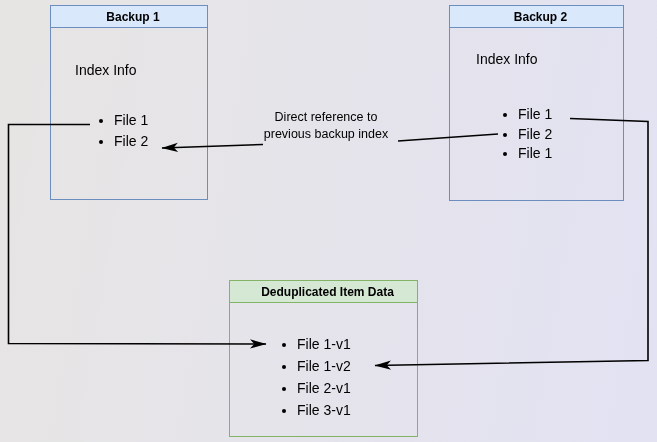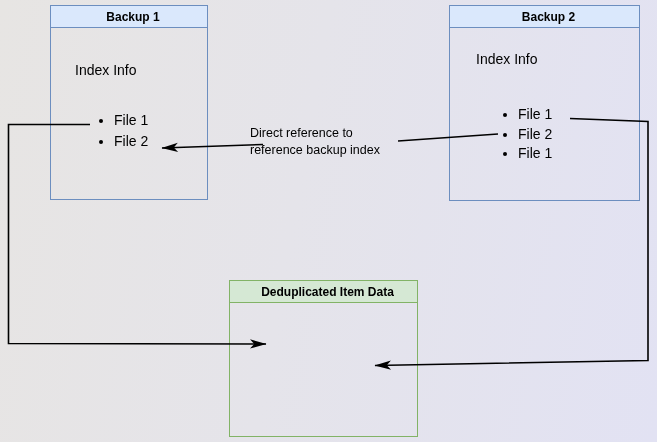--- a/index.html
+++ b/index.html
@@ -53,22 +53,23 @@
   ul.file-list li {
     font-size: 14px;
     white-space: nowrap;
   }
   .lh21 li { line-height: 21px; }
   .lh195 li { line-height: 19.5px; }
   .lh22 li { line-height: 22px; }
   .annotation {
     position: absolute;
     left: 250px;
-    top: 125px;
+    top: 109px;
     width: 152px;
+    text-align: center;
     font-size: 12.5px;
     line-height: 17px;
     z-index: 4;
   }
 </style>
 </head>
 <body>
 
 <div class="canvas">
 
@@ -86,32 +87,38 @@
 
   <div class="box blue" style="left:50px; top:5px; width:158px; height:195px;">
     <div class="box-header">Backup 1</div>
     <div class="section-label" style="left:24px; top:56px;">Index Info</div>
     <ul class="file-list lh21" style="left:45px; top:104px;">
       <li>File 1</li>
       <li>File 2</li>
     </ul>
   </div>
 
-  <div class="box blue" style="left:449px; top:5px; width:191px; height:196px;">
+  <div class="box blue" style="left:449px; top:5px; width:175px; height:196px;">
     <div class="box-header">Backup 2</div>
     <div class="section-label" style="left:26px; top:45px;">Index Info</div>
     <ul class="file-list lh195" style="left:50px; top:99px;">
       <li>File 1</li>
       <li>File 2</li>
       <li>File 1</li>
     </ul>
   </div>
 
   <div class="box green" style="left:229px; top:280px; width:189px; height:157px;">
     <div class="box-header">Deduplicated Item Data</div>
+    <ul class="file-list lh22" style="left:49px; top:52px;">
+      <li>File 1-v1</li>
+      <li>File 1-v2</li>
+      <li>File 2-v1</li>
+      <li>File 3-v1</li>
+    </ul>
   </div>
 
   <div class="annotation">
     <div>Direct reference to</div>
-    <div>reference backup index</div>
+    <div>previous backup index</div>
   </div>
 
 </div>
 
 </body></html>

